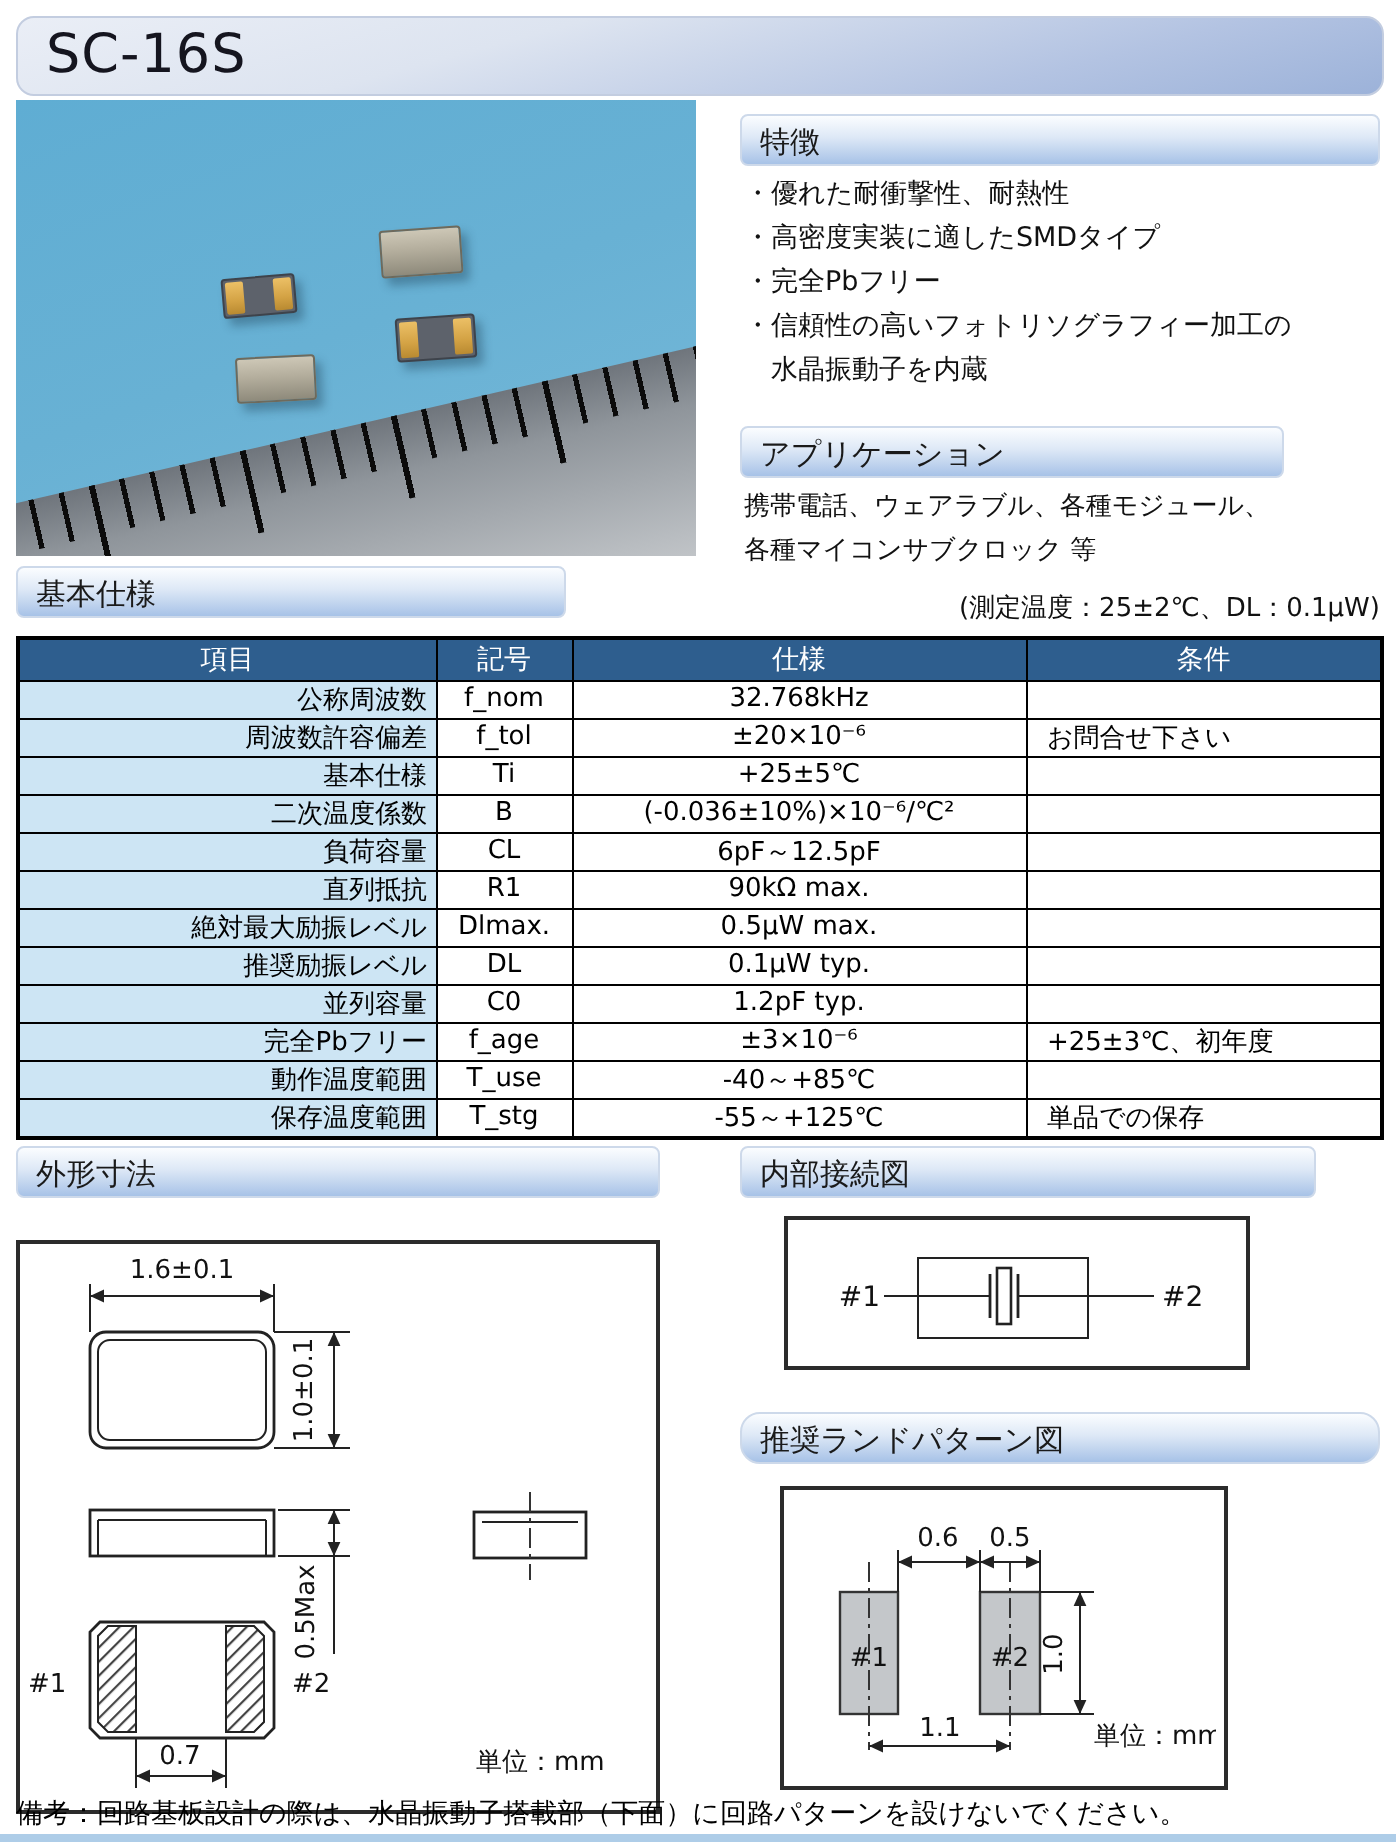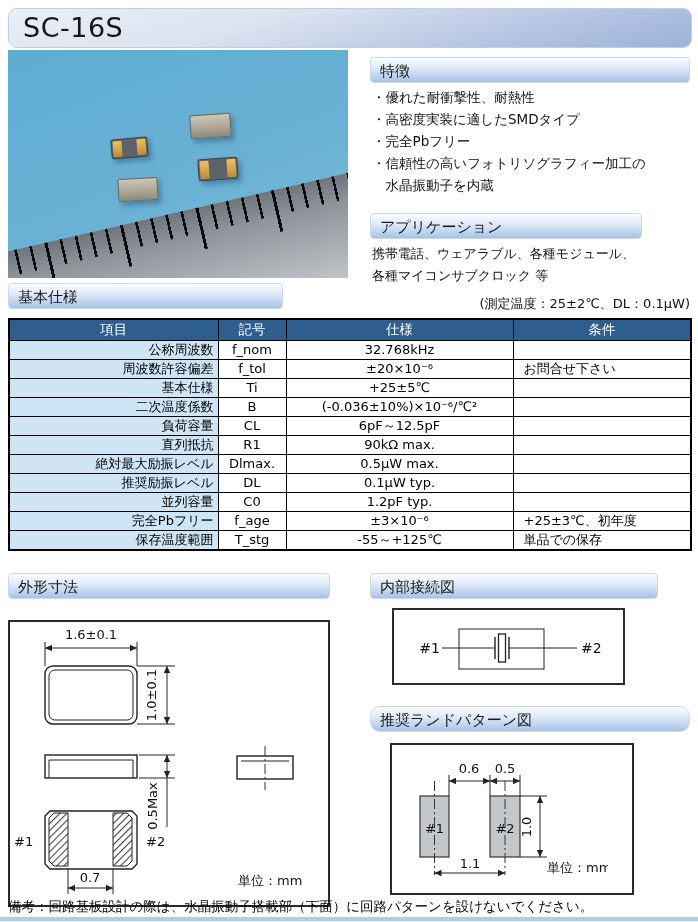--- a/index.html
+++ b/index.html
@@ -57,21 +57,21 @@
   .spec-table{border:2px solid #000;}
   .spec-table th{background:#2e5e8e;color:#ffffff;font-weight:normal;font-size:13.5px;height:21px;}
   .c-item{background:#cde5f4;text-align:right;padding-left:26px !important;}
   .c-sym{text-align:center;}
   .c-spec{text-align:center;}
   .c-cond{text-align:left;padding-left:10px !important;}
 
   
   .outline-box{position:absolute;left:8px;top:608px;width:322px;height:287px;border:2px solid #2b2b2b;box-sizing:border-box;background:#fff;margin-top:12px;}
   .conn-box{position:absolute;left:392px;top:608px;width:233px;height:77px;border:2px solid #2b2b2b;box-sizing:border-box;background:#fff;}
-  .land-box{position:absolute;left:390px;top:743px;width:244px;height:152px;border:2px solid #2b2b2b;box-sizing:border-box;background:#fff;}
+  .land-box{position:absolute;left:390px;top:743px;width:224px;height:152px;border:2px solid #2b2b2b;box-sizing:border-box;background:#fff;}
   svg text{font-family:"DejaVu Sans","Liberation Sans",sans-serif;font-size:13px;fill:#111;}
   svg .lbl14{font-size:14px;}
   .thin{stroke:#222;stroke-width:1;fill:none;}
   .med{stroke:#222;stroke-width:1.4;fill:none;}
   .cline{stroke:#333;stroke-width:1;fill:none;stroke-dasharray:10 3 2 3;}
   .arr{fill:#222;stroke:none;}
 
   .note{position:absolute;left:8px;top:898px;width:688px;font-size:13.5px;color:#000000;}
   .bottom-rule{position:absolute;left:0;top:917px;width:698px;height:4px;background:#aecde8;}
 </style>
@@ -187,20 +187,26 @@
           <td class="c-spec">1.2pF typ.</td>
           <td class="c-cond"></td>
         </tr>
       <tr>
           <td class="c-item">完全Pbフリー</td>
           <td class="c-sym">f_age</td>
           <td class="c-spec">±3×10⁻⁶</td>
           <td class="c-cond">+25±3℃、初年度</td>
         </tr>
       <tr>
+          <td class="c-item">動作温度範囲</td>
+          <td class="c-sym">T_use</td>
+          <td class="c-spec">-40～+85℃</td>
+          <td class="c-cond"></td>
+        </tr>
+      <tr>
           <td class="c-item">保存温度範囲</td>
           <td class="c-sym">T_stg</td>
           <td class="c-spec">-55～+125℃</td>
           <td class="c-cond">単品での保存</td>
         </tr>
     </tbody>
   </table>
 
   <div class="sec-header outline-h">外形寸法</div>
   <div class="outline-box">

